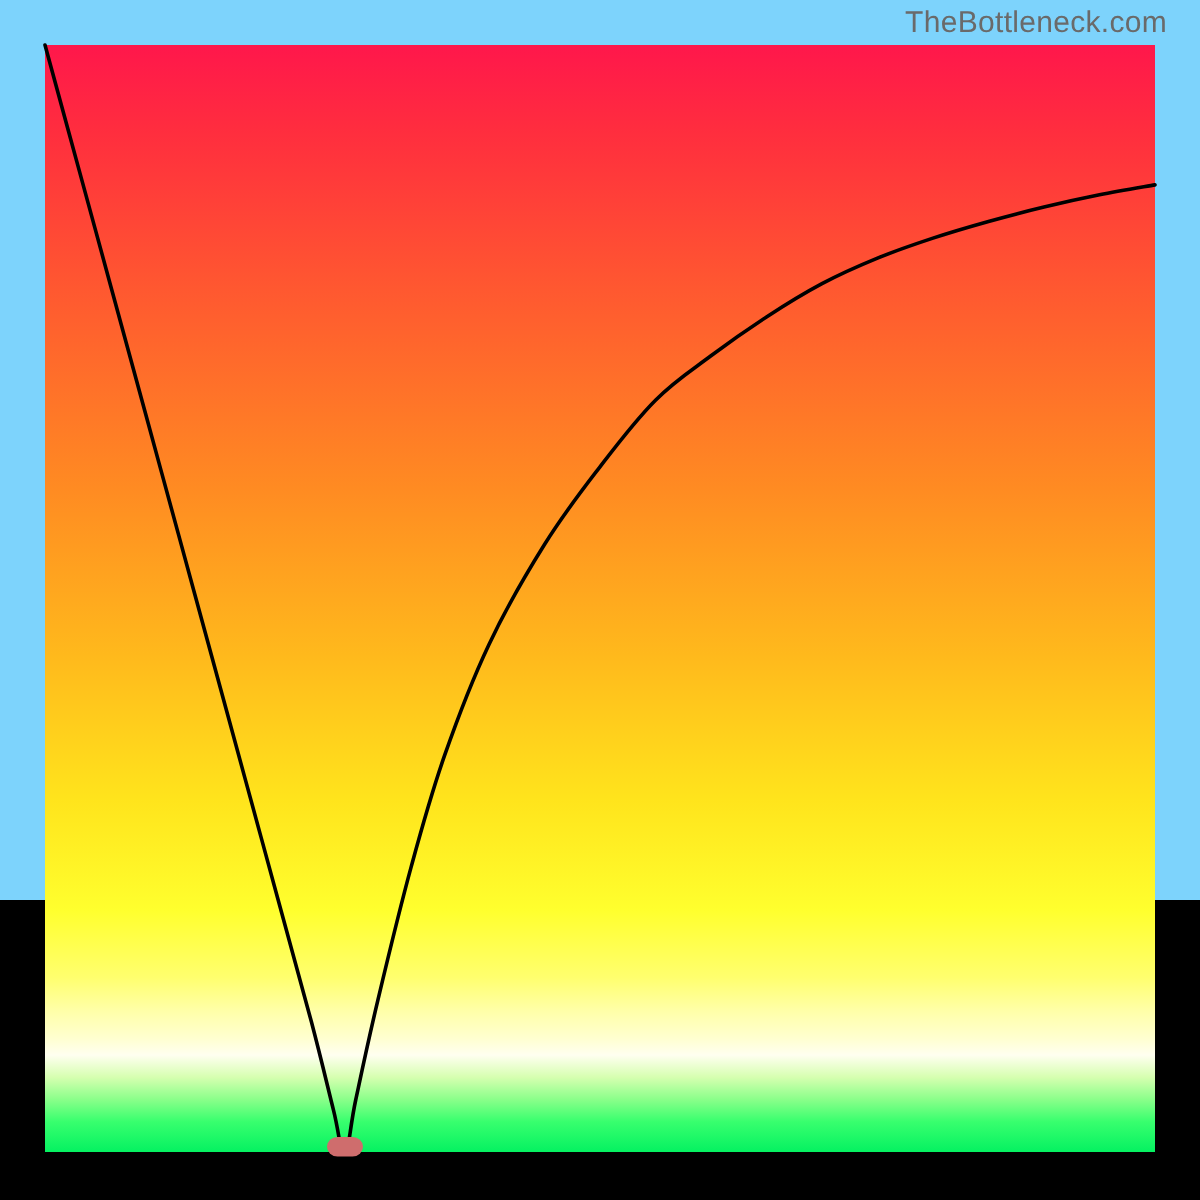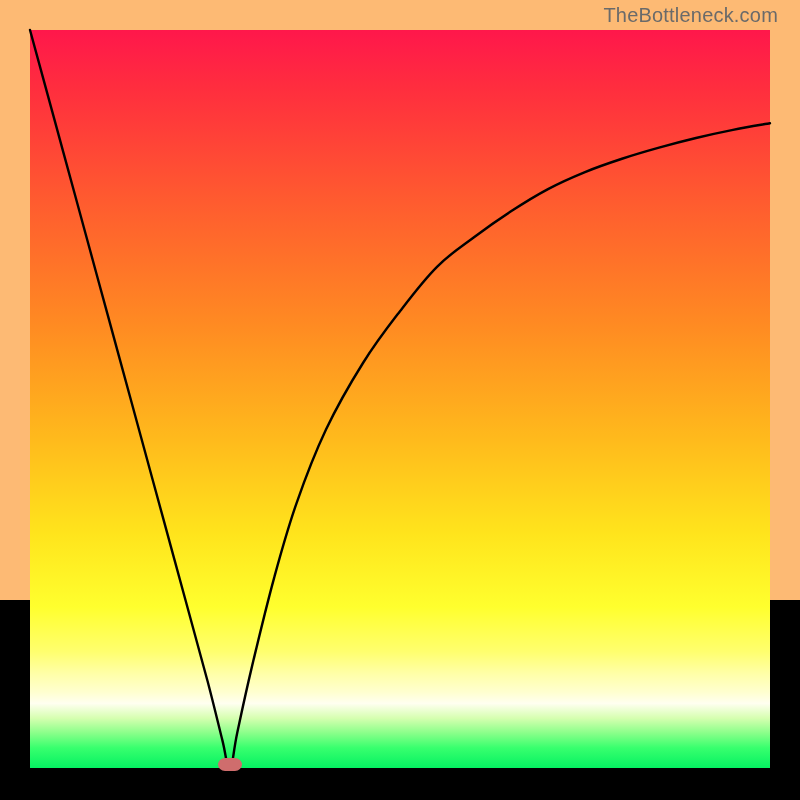--- a/index.html
+++ b/index.html
@@ -8,21 +8,21 @@
     width: 800px;
     height: 800px;
     background: #000;
     overflow: hidden;
     font-family: Arial, Helvetica, sans-serif;
   }
   .frame {
     position: relative;
     width: 800px;
     height: 600px;
-    background: #fdba74;
+    background: #7dd3fc;
   }
   .watermark {
     position: absolute;
     top: 4px;
     right: 22px;
     color: #6a6a6a;
     font-size: 20px;
     font-weight: 400;
     letter-spacing: 0.2px;
     z-index: 5;

